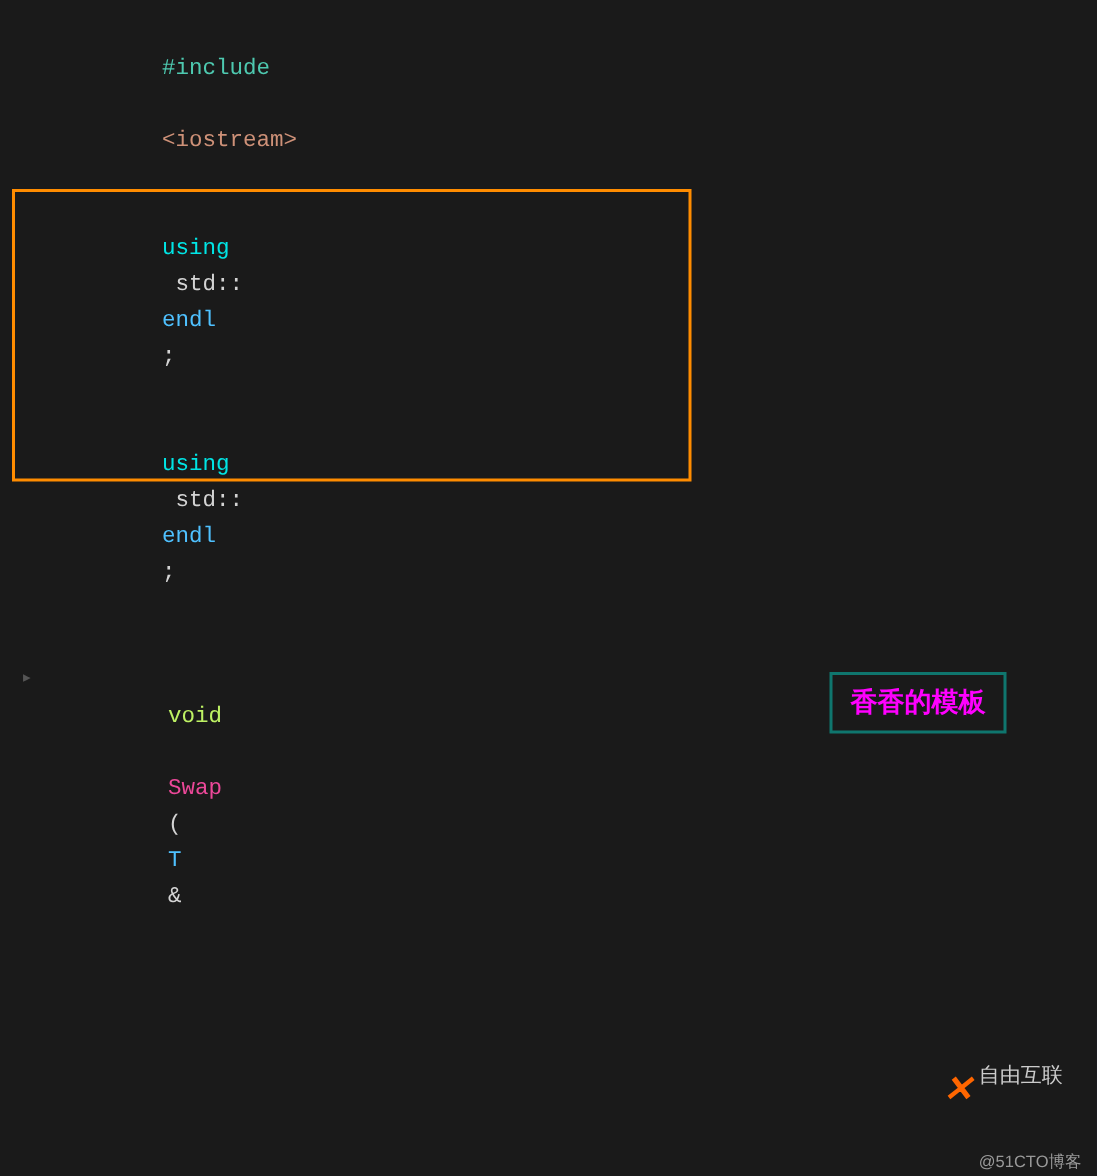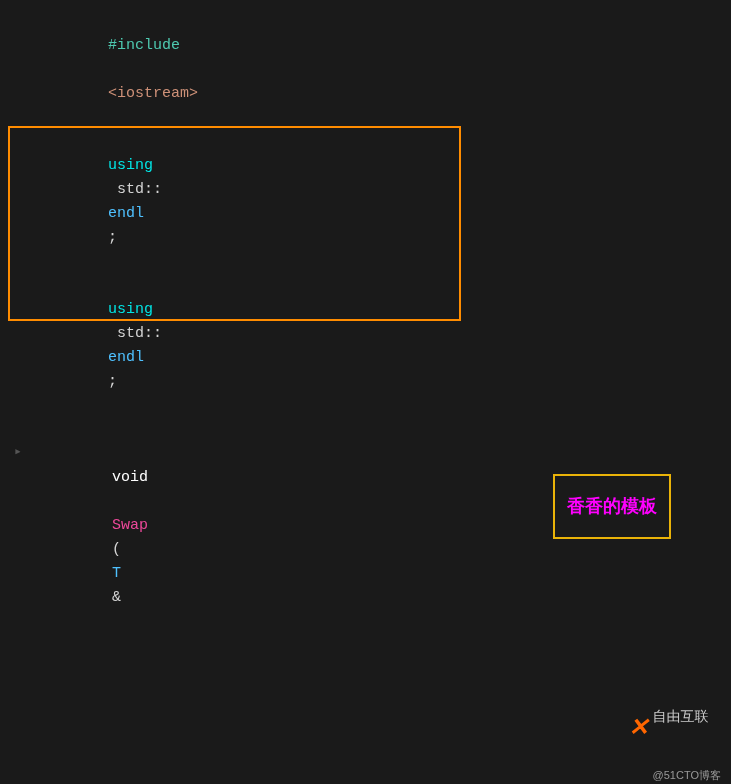--- a/index.html
+++ b/index.html
@@ -52,27 +52,26 @@
       right: 270px;
       top: 126px;
       height: 195px;
       pointer-events: none;
       z-index: 10;
     }
 
     
     .annotation-box {
       position: absolute;
-      border: 2px solid #eab308;
+      border: 2px solid #0f766e;
       background: transparent;
       right: 60px;
       top: 448px;
-      padding: 16px 12px;
+      padding: 4px 12px;
       z-index: 10;
-      margin-top: 26px;
     }
 
     .annotation-text {
       color: #ff00ff;
       font-size: 18px;
       font-family: 'Microsoft YaHei', 'SimHei', sans-serif;
       font-weight: bold;
       white-space: nowrap;
     }
 
@@ -141,21 +140,21 @@
 
     <div class="code-line">
       <span class="gutter"></span>
       <span class="line-content">&nbsp;</span>
     </div>
 
 
     <div class="code-line">
       <span class="gutter fold-indicator">▸</span>
       <span class="line-content">
-        <span style="color:#ffffff;">void</span>
+        <span style="color:#bef264;">void</span>
         <span style="color:#d4d4d4;"> </span>
         <span style="color:#ec4899;">Swap</span>
         <span style="color:#d4d4d4;">(</span>
         <span style="color:#4fc1ff;">T</span>
         <span style="color:#d4d4d4;">&amp; </span>
         
         
         
         
         

